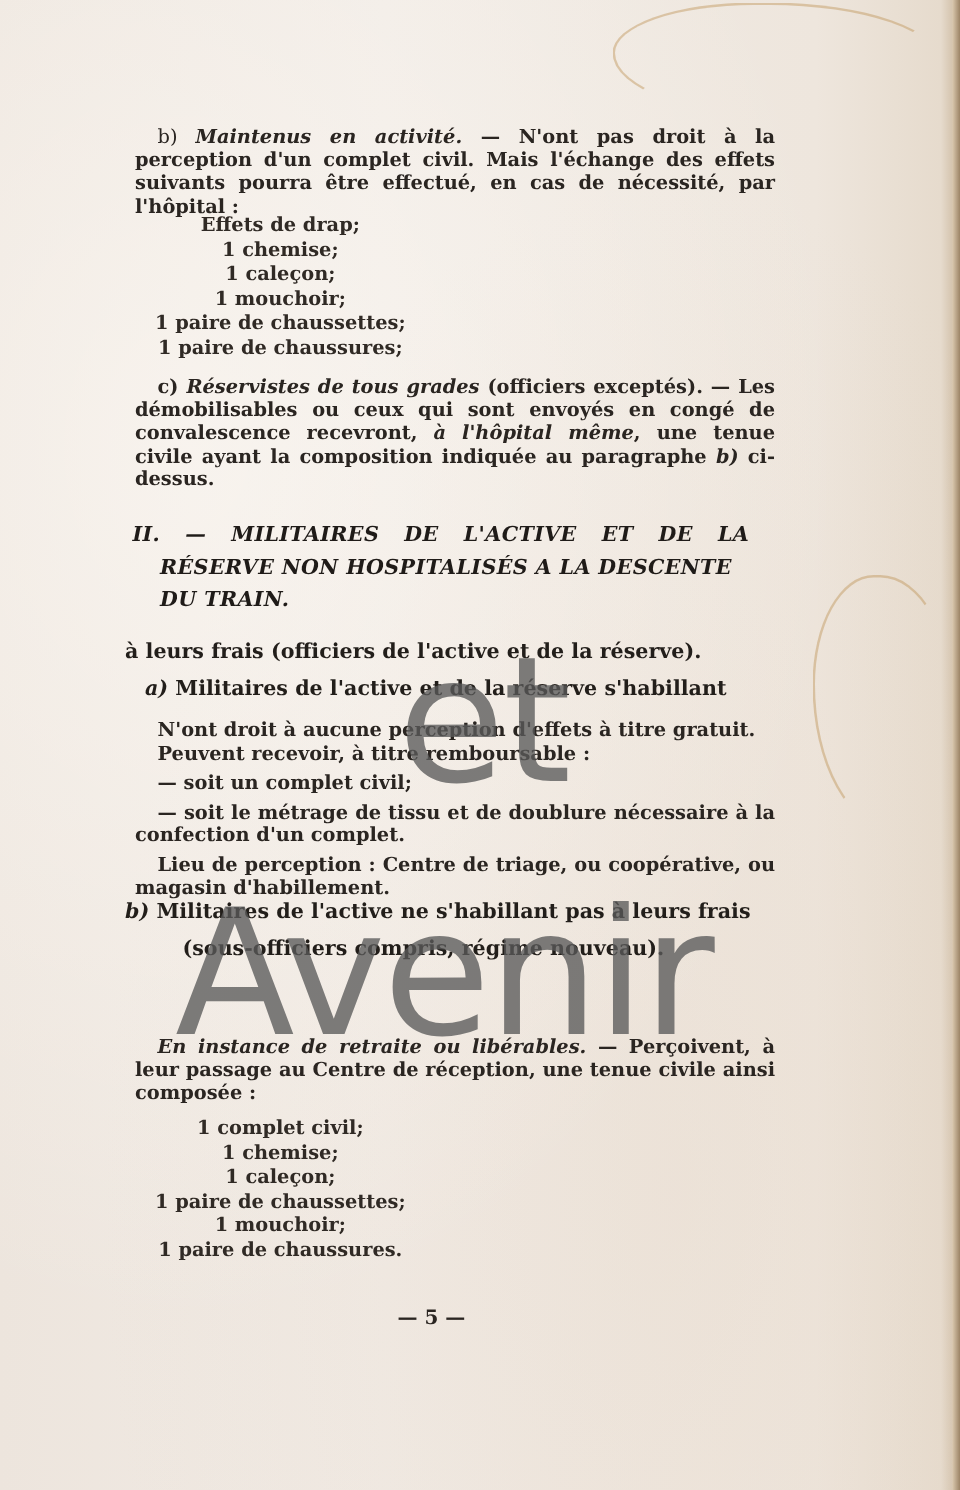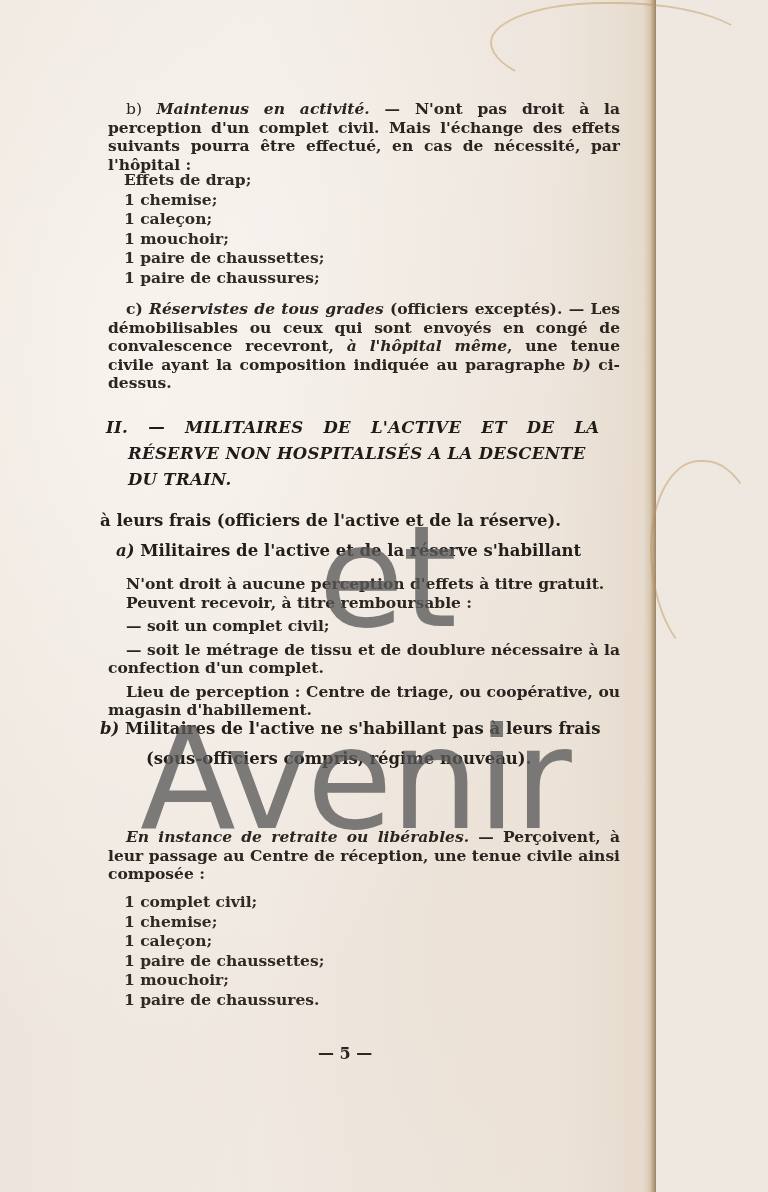--- a/index.html
+++ b/index.html
@@ -4,39 +4,39 @@
   <style>
     html, body { margin: 0; padding: 0; }
     body {
       width: 768px; height: 1192px; overflow: hidden;
       background: #efe8e1;
       position: relative;
       font-family: "DejaVu Serif", "Liberation Serif", serif;
       color: #2a2521;
     }
     .page {
-      position: absolute; left: 0; top: 0; width: 656px; height: 1192px;
+      position: absolute; left: 0; top: 0; width: 768px; height: 1192px;
       background:
         radial-gradient(ellipse at 20% 30%, rgba(255,252,248,0.55), rgba(255,252,248,0) 60%),
         radial-gradient(ellipse at 70% 80%, rgba(230,215,200,0.35), rgba(230,215,200,0) 60%),
         linear-gradient(90deg, #ede5dd 0%, #f1ebe5 40%, #eee6dd 85%, #e6dbcd 98%, #c9b59a 100%);
     }
     .edge-right {
       position: absolute; right: 0; top: 0; width: 6px; height: 1192px;
       background: linear-gradient(90deg, #d9c7ad, #9c8466);
     }
     .stain {
       position: absolute; border: 2px solid rgba(190,150,90,0.45);
       border-radius: 45% 55% 40% 60%; border-right-color: transparent; border-bottom-color: transparent;
     }
     .text { position: absolute; left: 108px; width: 512px; font-size: 15.5px; line-height: 18.5px; }
     .p { margin: 0; text-align: justify; }
     .indent { text-indent: 18px; }
     .list { position: absolute; left: 124px; font-size: 15.5px; line-height: 19.5px; font-weight: bold; color: #302a25; }
-    .list div { white-space: nowrap; }
+    .list div { white-space: nowrap; text-align: center; }
     .bold { font-weight: bold; }
     .ital { font-style: italic; }
     .heading2 {
       position: absolute; left: 106px; width: 512px;
       font-size: 16.5px; line-height: 26px; font-weight: bold; font-style: italic;
       letter-spacing: 0.3px; color: #1f1b18;
     }
     .heading2 .line2, .heading2 .line3 { padding-left: 22px; }
     .subhead {
       position: absolute; left: 100px; width: 520px;

